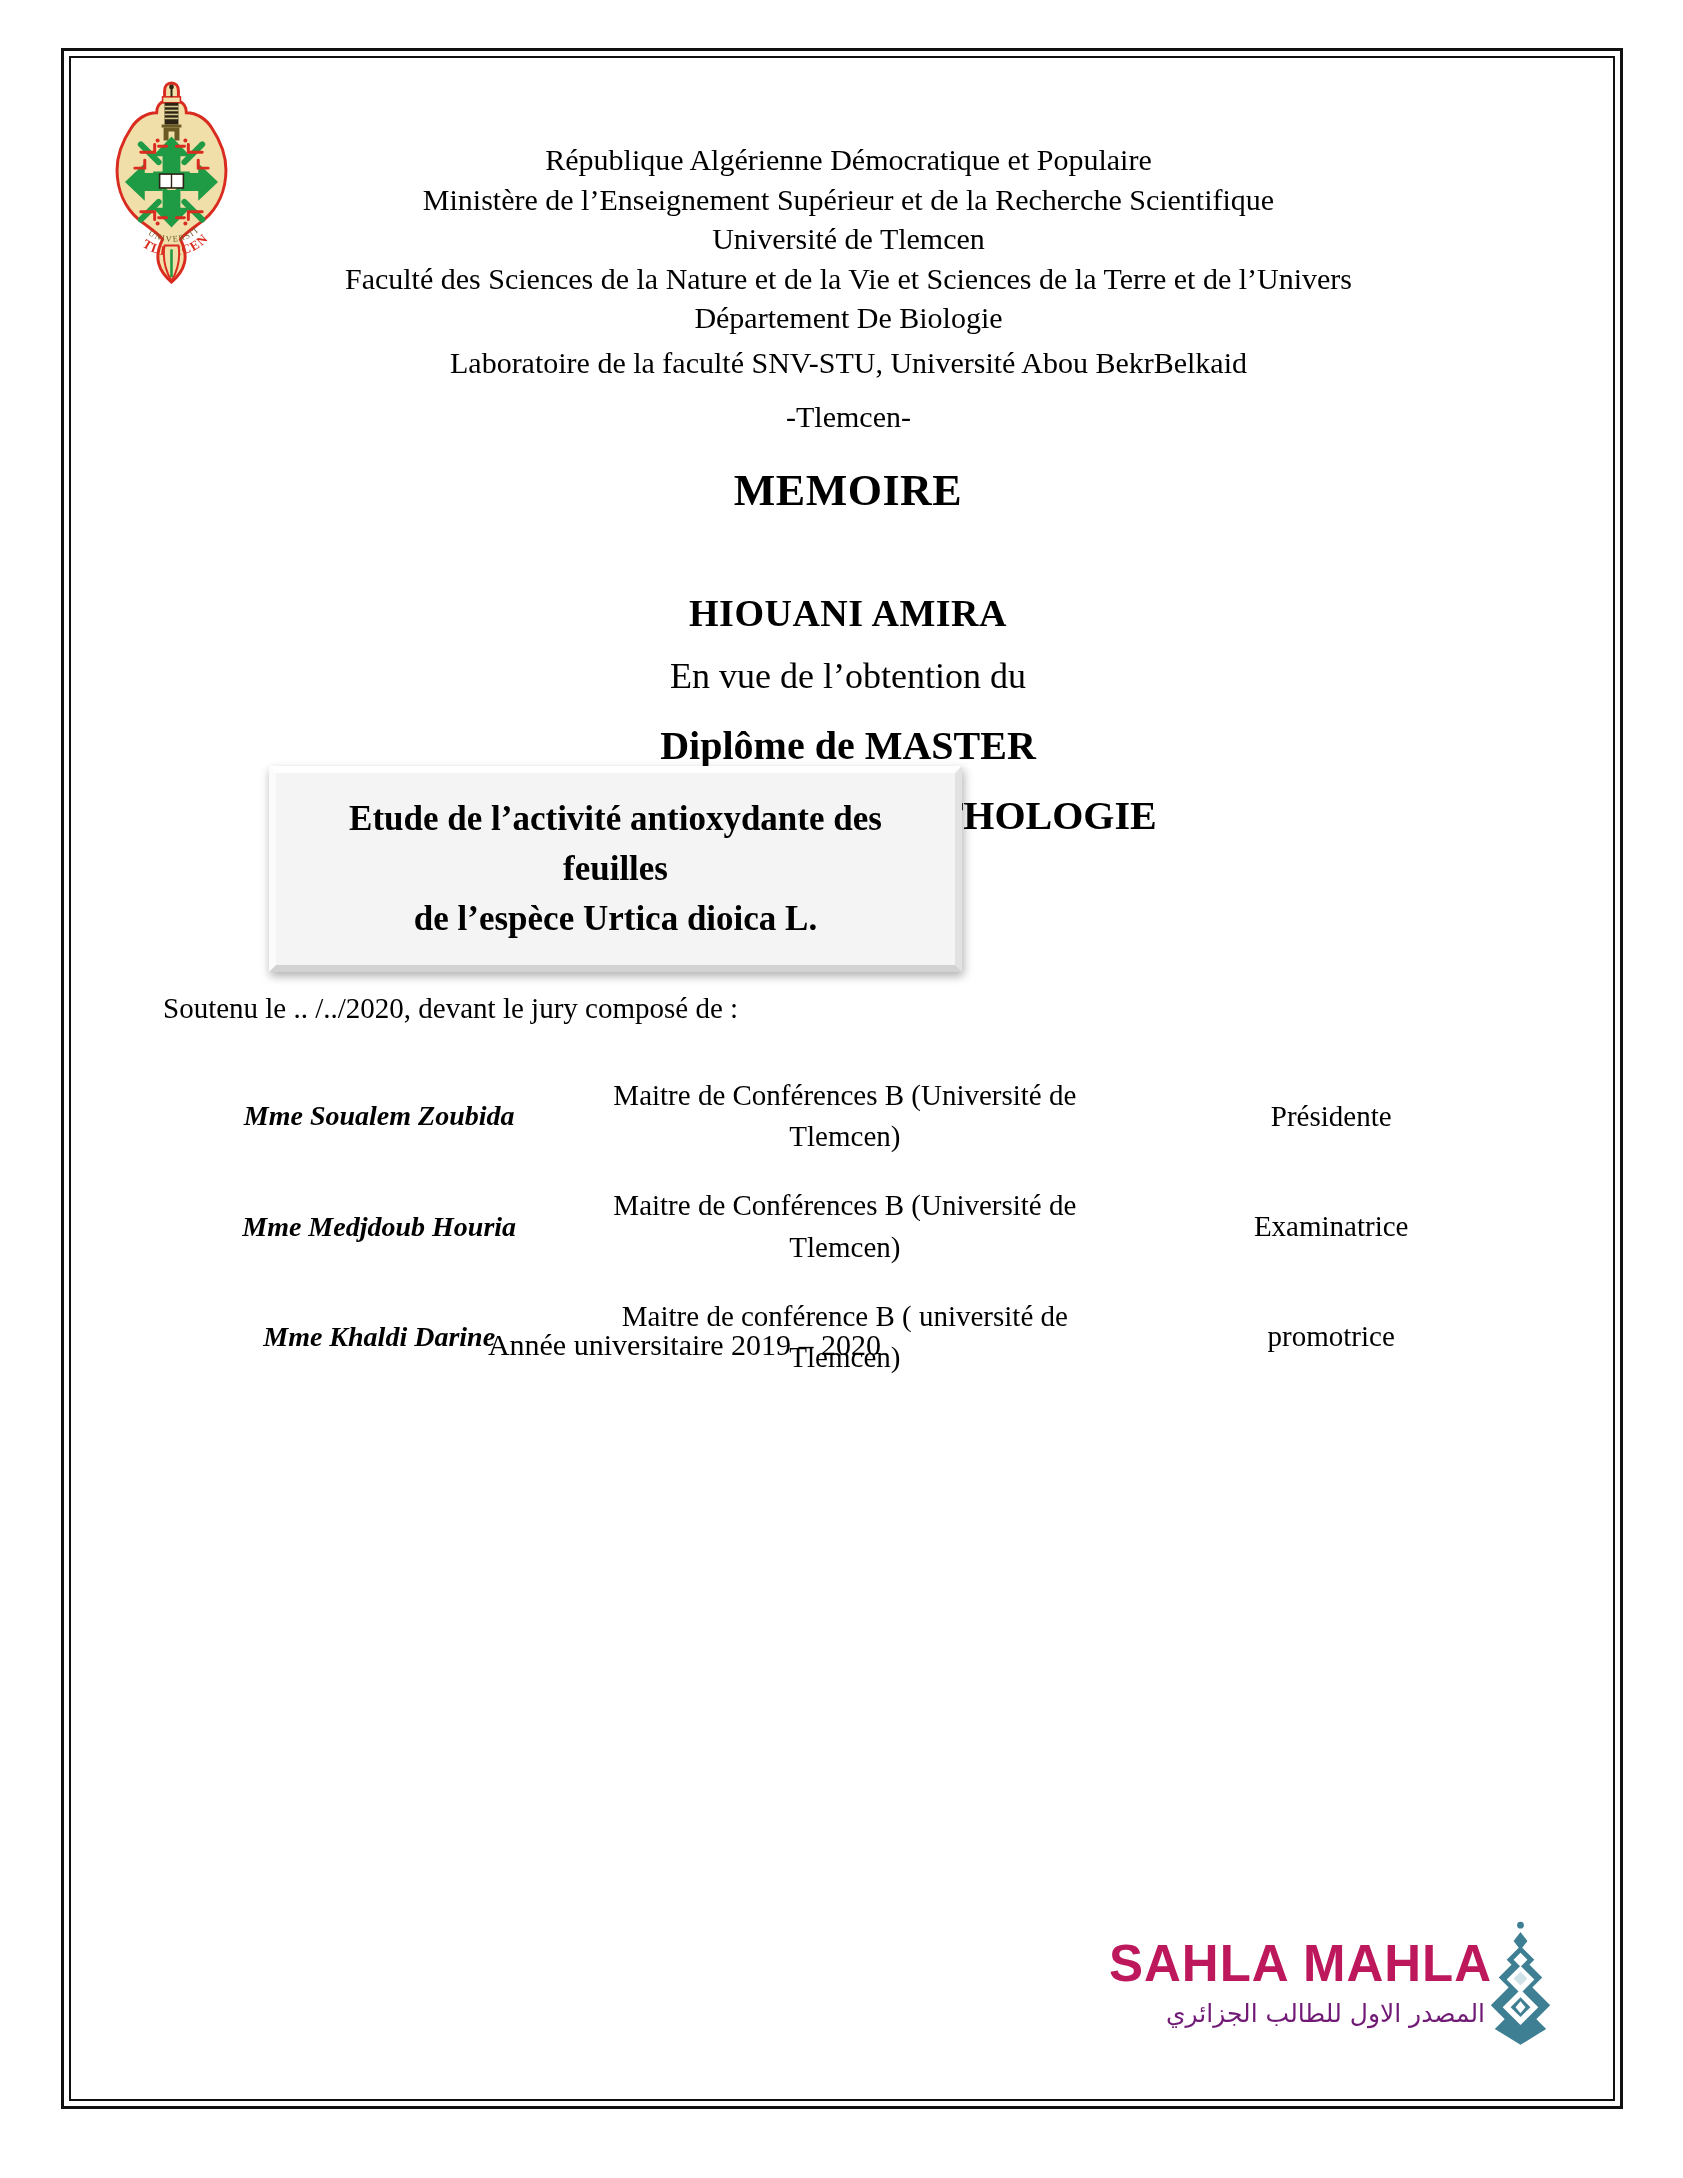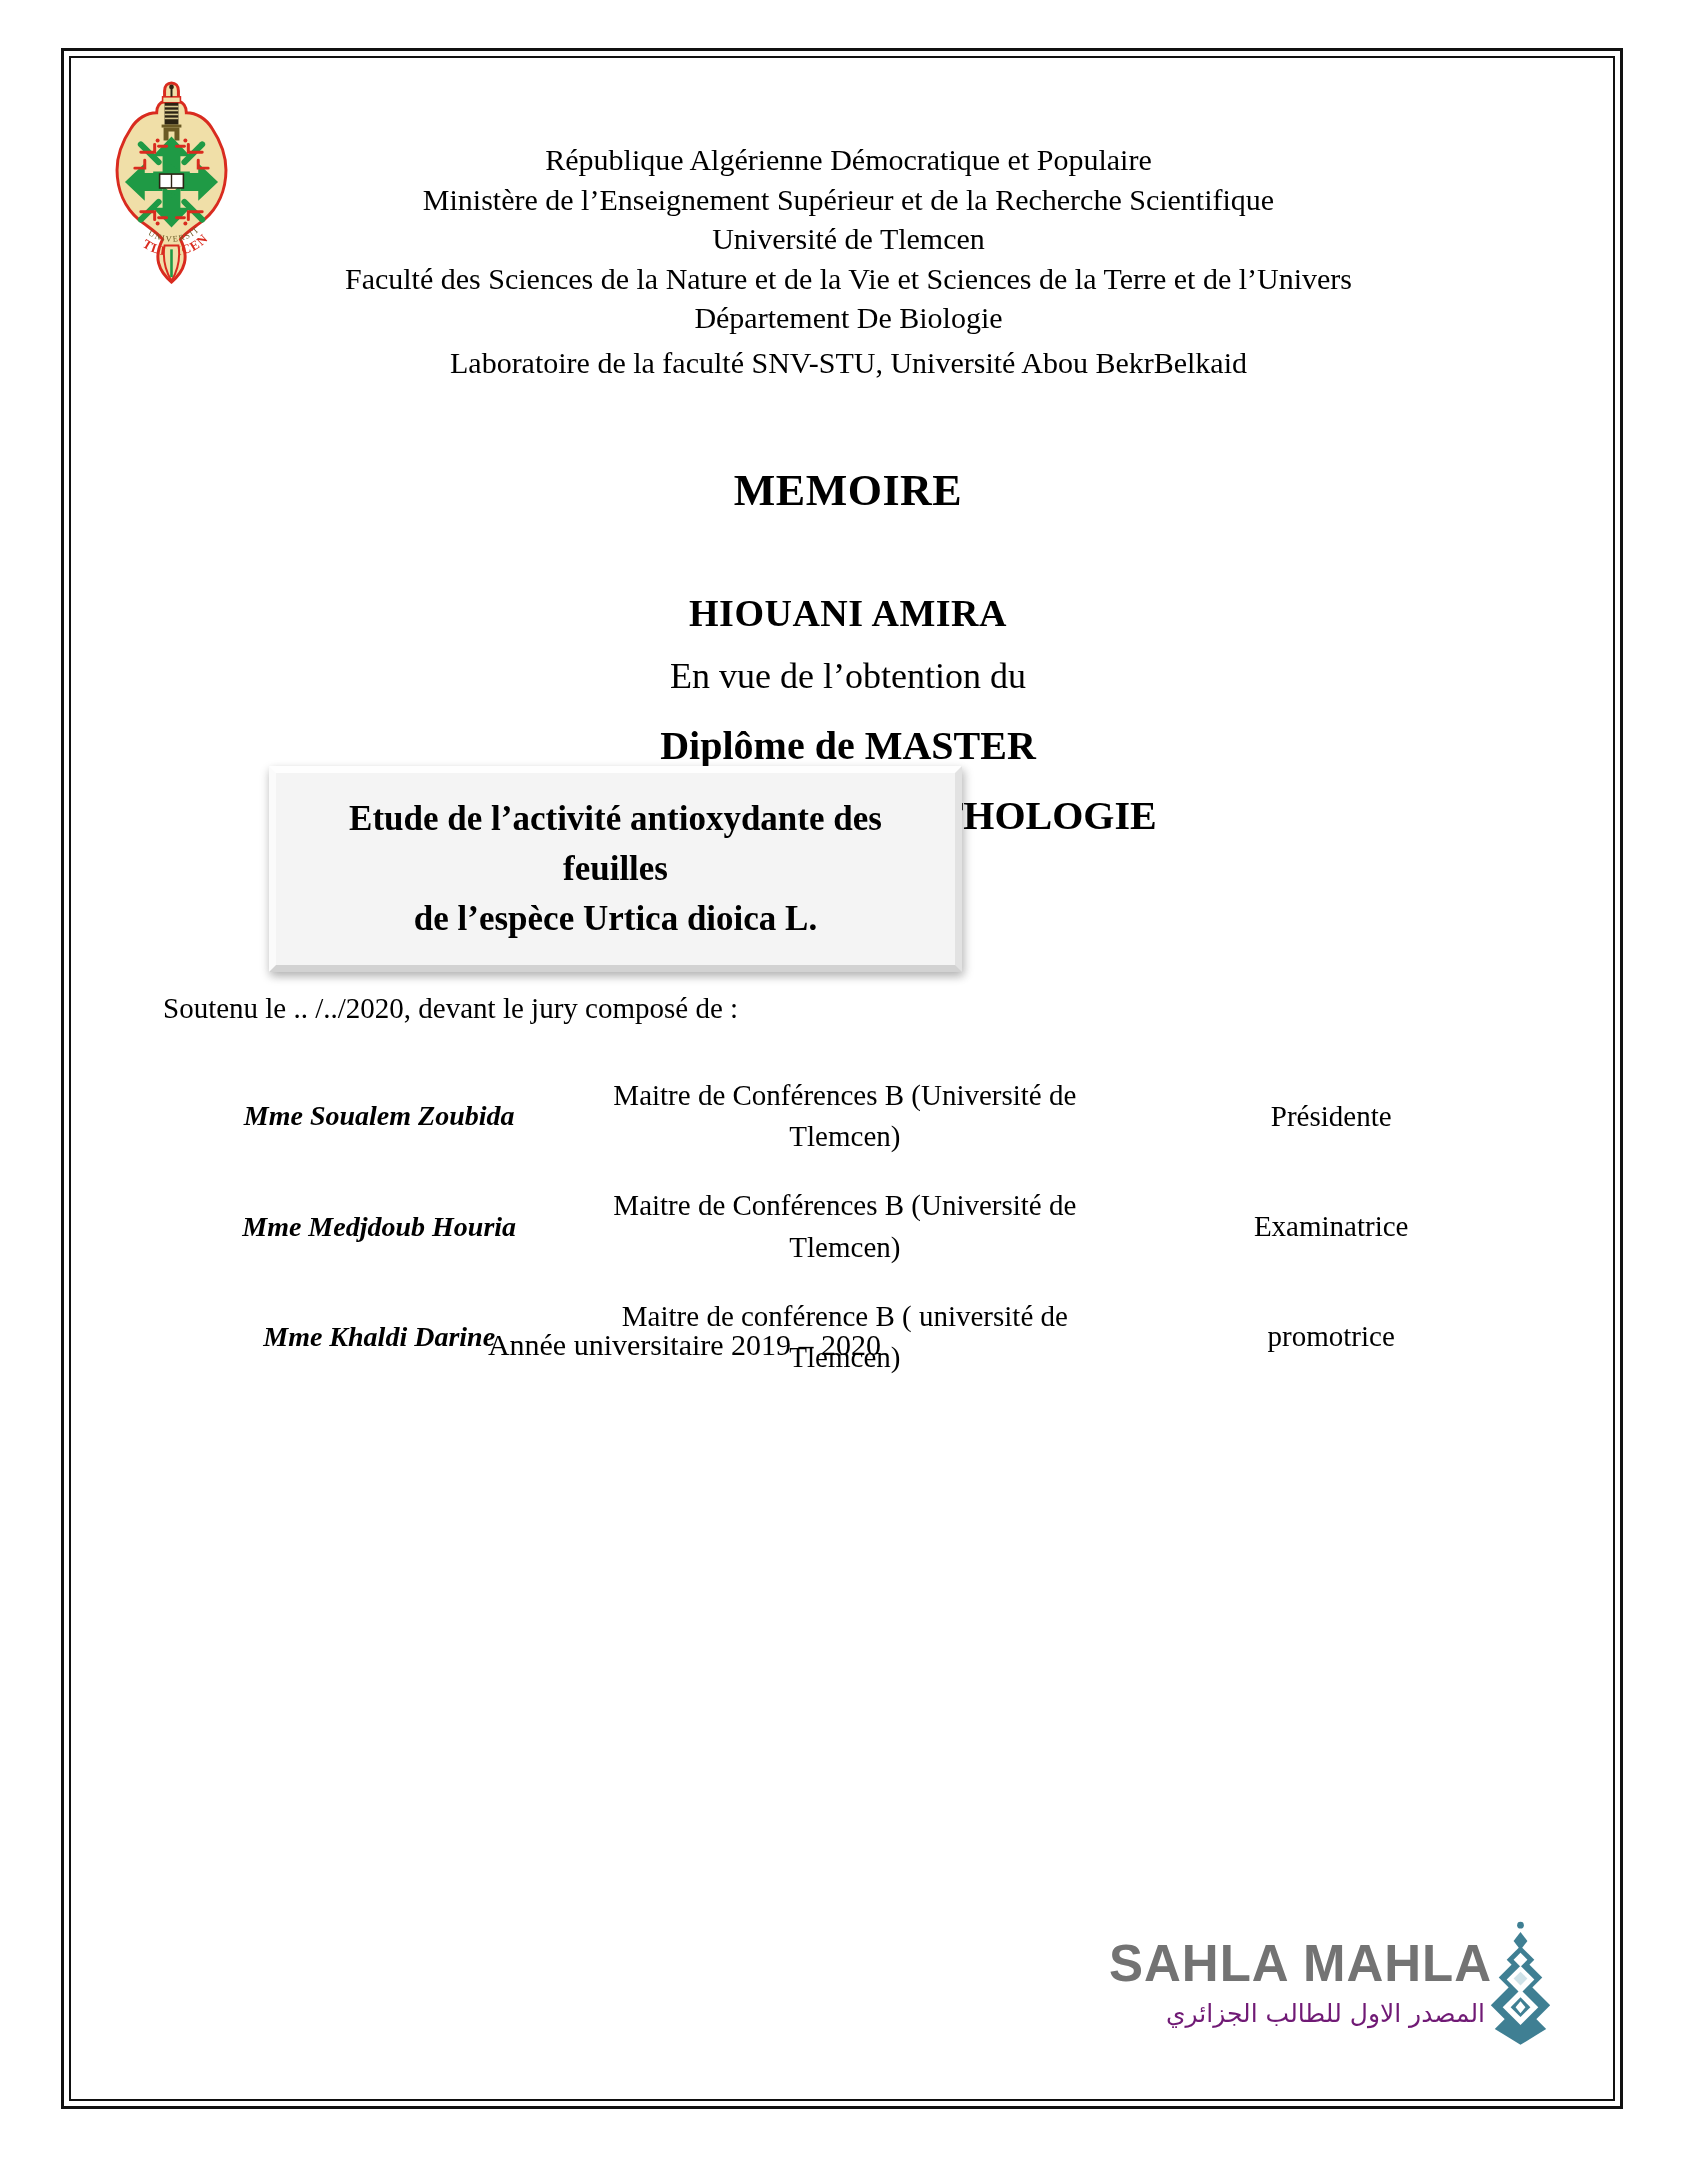--- a/index.html
+++ b/index.html
@@ -185,21 +185,21 @@
     left: 0;
     top: 18px;
     width: 376px;
     text-align: right;
   }
   #sahla-name {
     font-family: "Liberation Sans", "DejaVu Sans", sans-serif;
     font-size: 51px;
     font-weight: bold;
     letter-spacing: 1px;
-    color: #737373;
+    color: #be185d;
     line-height: 1;
     white-space: nowrap;
   }
   #sahla-tagline {
     font-family: "DejaVu Sans", "Liberation Sans", sans-serif;
     font-size: 25px;
     color: #701a75;
     direction: rtl;
     margin-top: 10px;
     white-space: nowrap;
@@ -309,20 +309,21 @@
   </div>
 
   <div id="header-block">
     <span class="hline">République Algérienne Démocratique et Populaire</span>
     <span class="hline">Ministère de l’Enseignement Supérieur et de la Recherche Scientifique</span>
     <span class="hline">Université de Tlemcen</span>
     <span class="hline">Faculté des Sciences de la Nature et de la Vie et Sciences de la Terre et de l’Univers</span>
     <span class="hline">Département De Biologie</span>
   </div>
   <div id="lab-line">Laboratoire de la faculté SNV-STU, Université Abou BekrBelkaid</div>
+  <div id="city-line">-Tlemcen-</div>
 
   <div class="center-line" id="memoire">MEMOIRE</div>
   <div class="center-line" id="author">HIOUANI AMIRA</div>
   <div class="center-line" id="en-vue">En vue de l’obtention du</div>
   <div class="center-line" id="diplome">Diplôme de MASTER</div>
   <div class="center-line" id="specialite">EN NUTRITION &amp; PATHOLOGIE</div>
 
   <div id="subject-box">
     <div id="subject-text">
       <span>Etude de l’activité antioxydante des feuilles</span><br>

